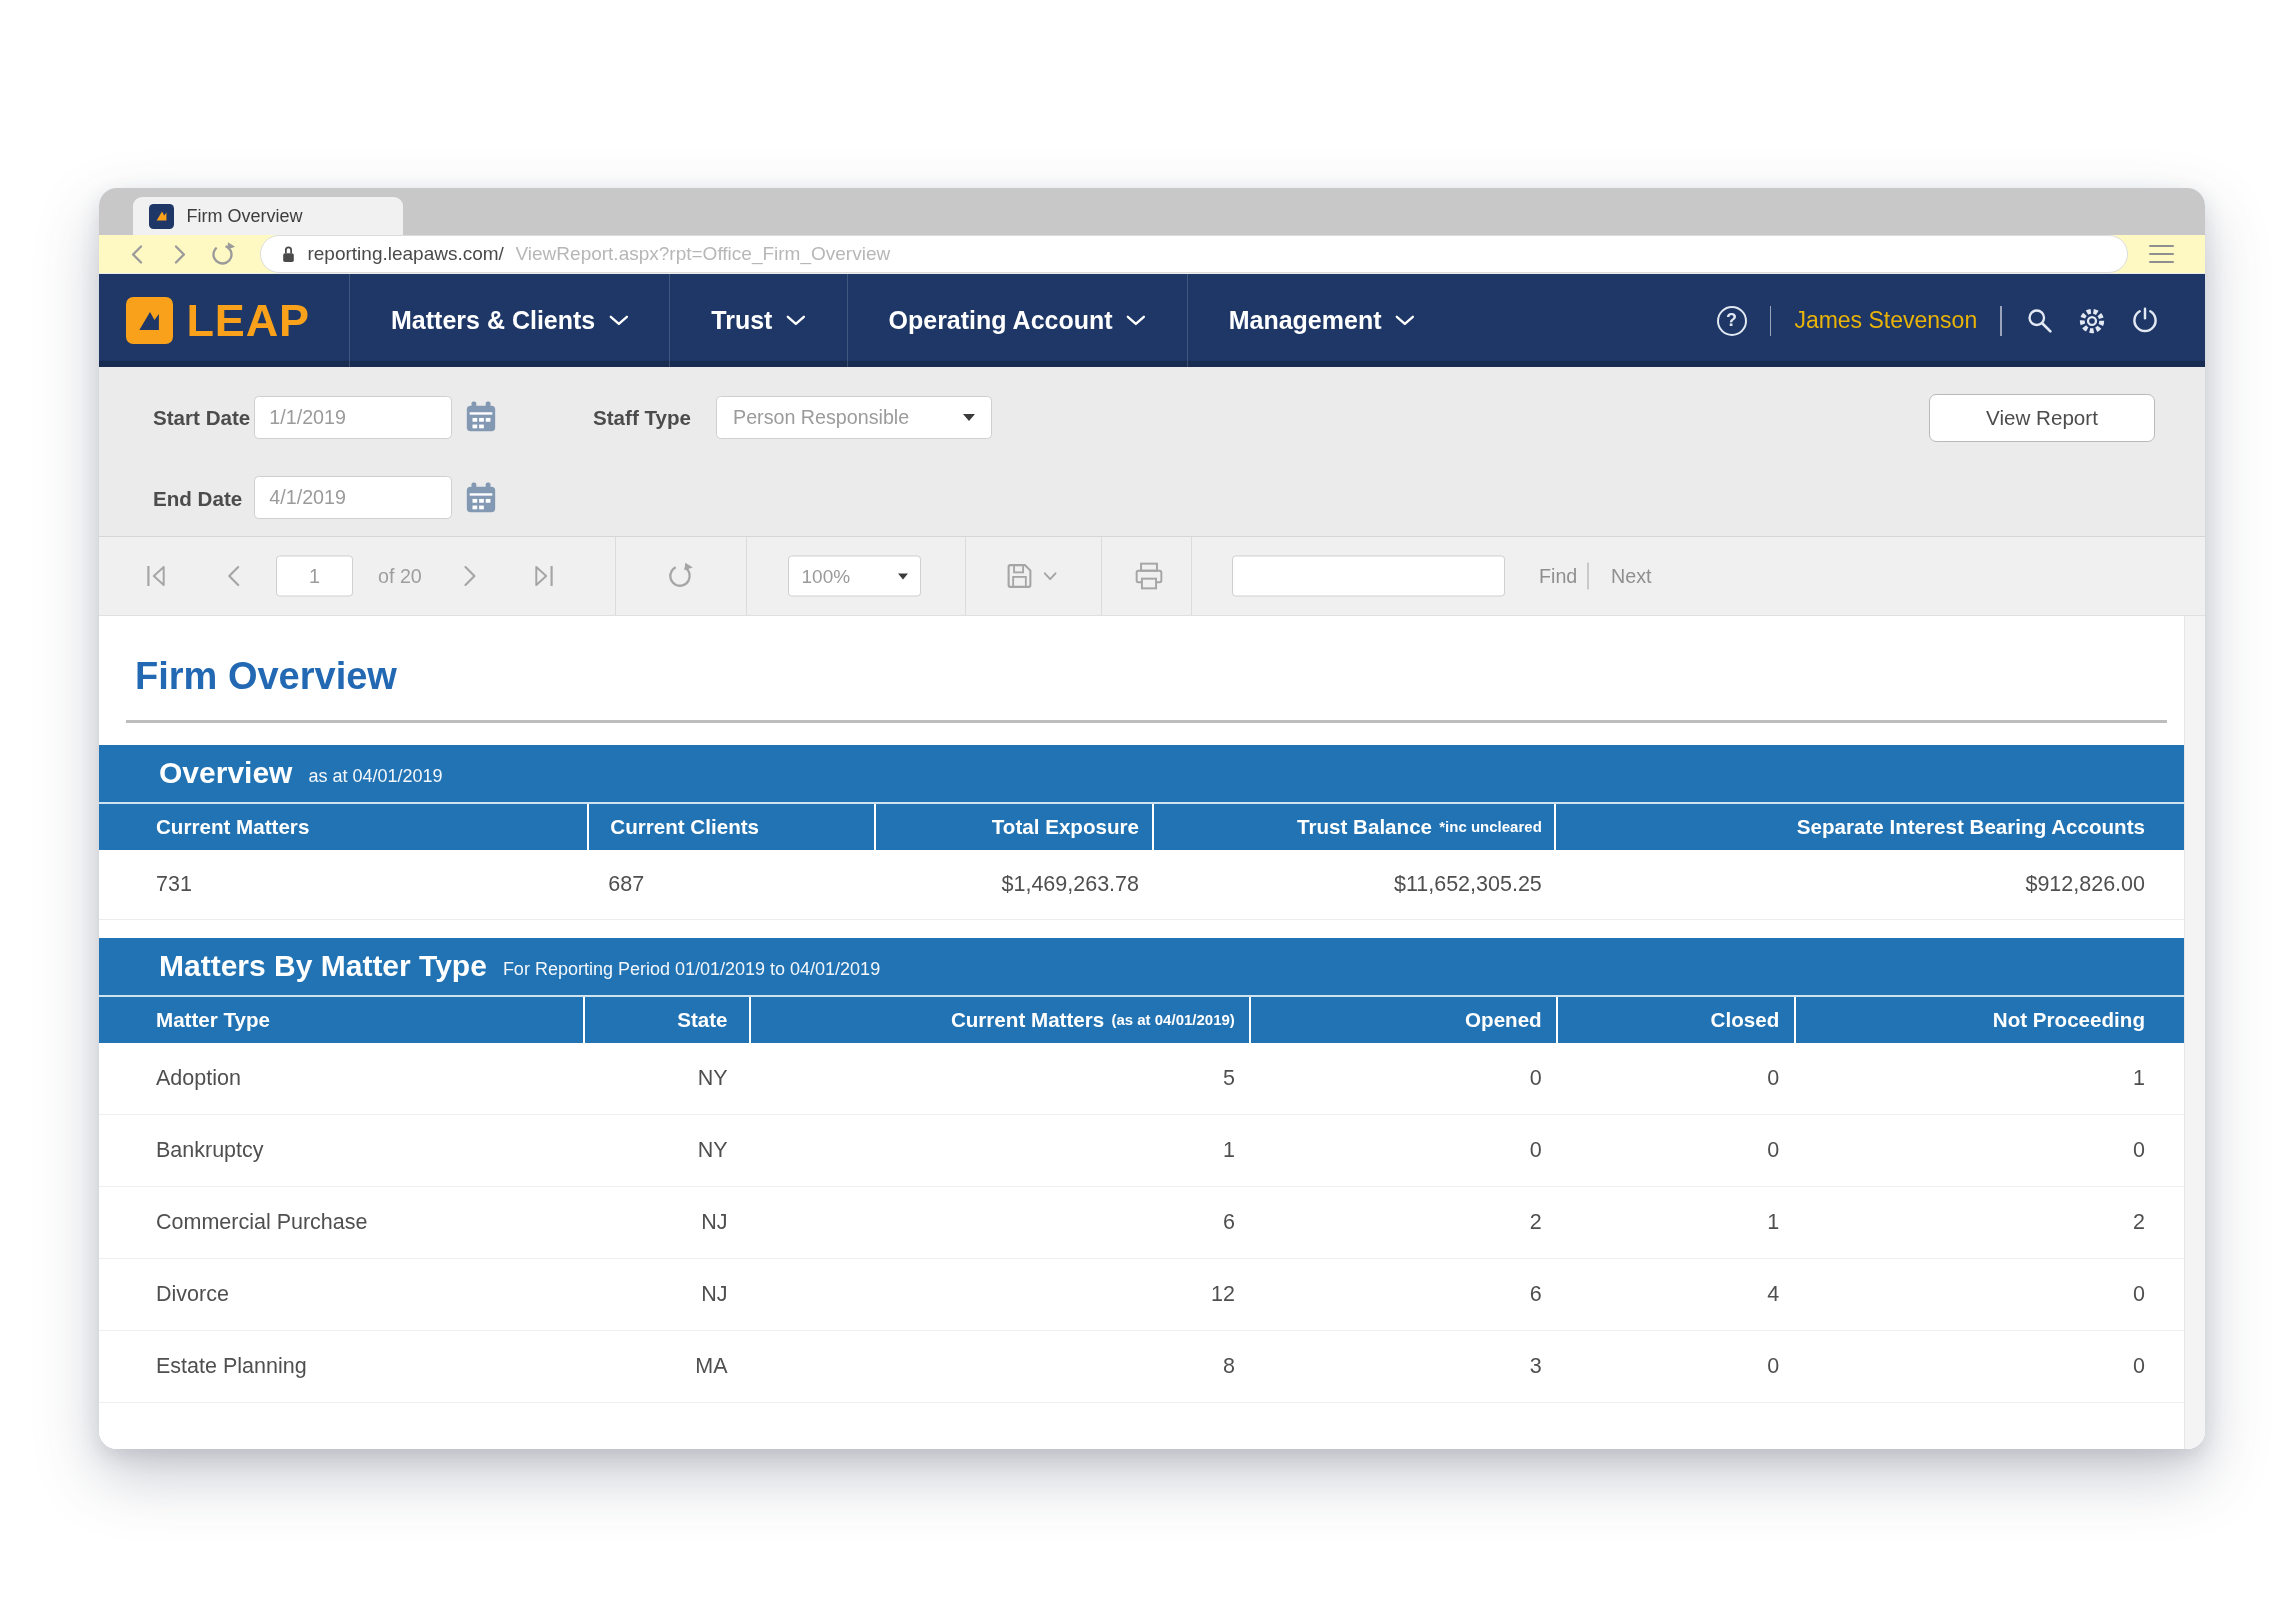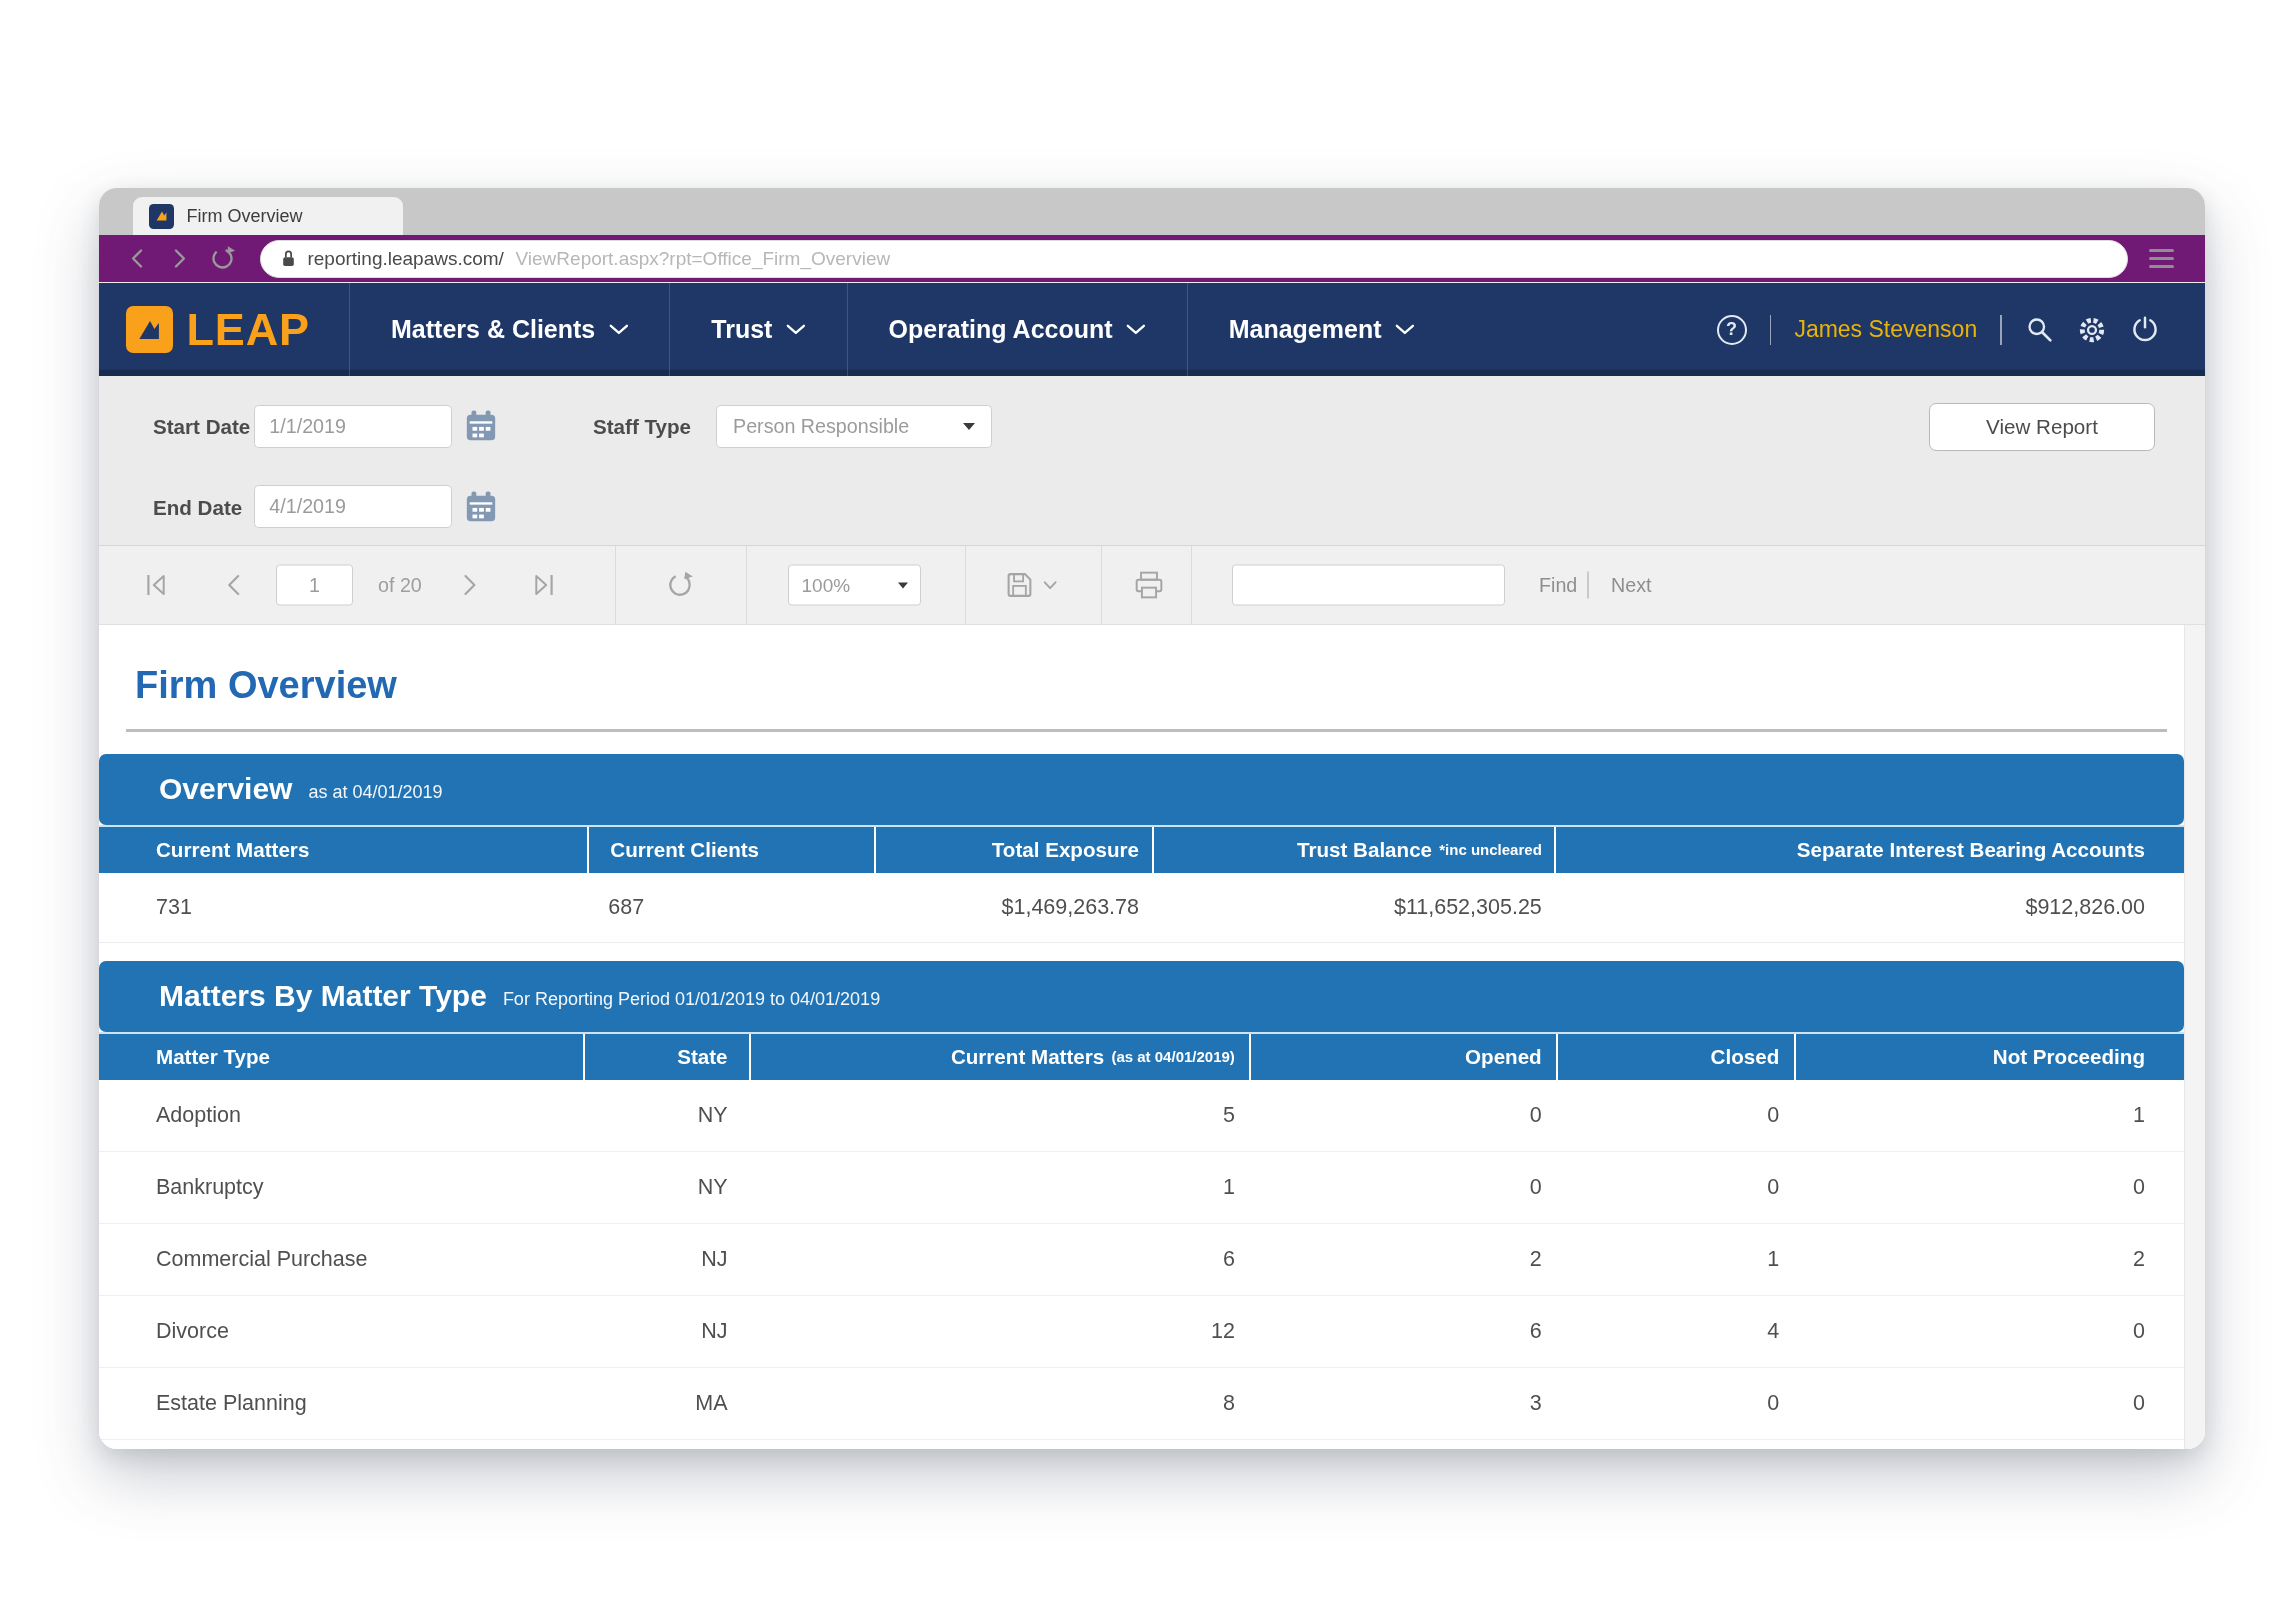--- a/index.html
+++ b/index.html
@@ -21,21 +21,21 @@
   
   .tabstrip{ height:47px; background:#c8c8c8; position:relative; flex:none; }
   .tab{
     position:absolute; left:34px; bottom:0; width:270px; height:38px;
     background:#f1f1f1; border-radius:9px 9px 0 0;
     display:flex; align-items:center; gap:12.5px; padding:0 16px;
   }
   .tab-favicon{ width:25px; height:25px; background:var(--navy); border-radius:4.5px;
     display:flex; align-items:center; justify-content:center; flex:none; }
   .tab-title{ font-size:18px; color:#3d3d3d; white-space:nowrap; overflow:hidden; }
-  .urlrow{ height:48px; background:#701a75; display:flex; align-items:center;
+  .urlrow{ height:39px; background:#fef9c3; display:flex; align-items:center;
     padding:0 27px 0 23px; flex:none; border-bottom:0.9px solid #ececec; }
   .nav-btn{ width:30px; height:30px; display:flex; align-items:center; justify-content:center; margin-right:12.5px; }
   .url-pill{ flex:1; height:38px; border:1.8px solid #dcdcdc; border-radius:19.7px; background:#fff;
     display:flex; align-items:center; gap:11.6px; padding:0 19.7px; margin:0 18px 0 10.7px; min-width:0; }
   .url-host{ font-size:19px; color:#4a4a4a; white-space:nowrap; }
   .url-path{ font-size:19px; color:#b7b7b7; white-space:nowrap; overflow:hidden; }
   .hamburger{ display:flex; flex-direction:column; gap:5.4px; padding:3.6px; }
   .hamburger span{ width:25px; height:2.7px; background:#8f8f8f; border-radius:1.8px; }
   
   .navbar{ height:93px; background:var(--navy); color:#fff; display:flex; align-items:stretch;
@@ -84,22 +84,22 @@
     font-family:"Liberation Sans",sans-serif; }
   .find-link{ font-size:19.7px; color:#8f8f8f; }
   .find-pipe{ position:absolute; left:1488px; top:50%; transform:translateY(-50%); width:1.8px; height:27px; background:#c9c9c9; }
   
   .report-body{ flex:1; background:#fff; position:relative; overflow:hidden; }
   .vscrollbar{ position:absolute; right:0; top:0; bottom:0; width:21.5px; background:#f4f4f4;
     border-left:0.9px solid #e6e6e6; }
   .report-title{ margin:39px 0 0 36px; font-size:38px; font-weight:bold; color:var(--title-blue); }
   .title-rule{ height:3.6px; background:#bdbdbd; margin:21.5px 38px 21.5px 27px; }
   .rpt{ width:2085px; }
-  .section-band{ height:71px; background:var(--band-blue); color:#fff; display:flex; align-items:center;
-    gap:16px; padding-left:60px;border-radius:7px; }
+  .section-band{ height:57px; background:var(--band-blue); color:#fff; display:flex; align-items:center;
+    gap:16px; padding-left:60px; }
   .band-title{ font-size:30px; font-weight:bold; }
   .band-sub{ font-size:18px; opacity:.95; position:relative; top:3.6px; }
   .header-row{ display:flex; background:var(--band-blue); border-top:2.7px solid #cfe2f0; height:48px;
     align-items:flex-start; color:#fff; font-weight:bold; font-size:20.6px; }
   .header-row > div{ height:100%; display:flex; align-items:center; }
   .header-row > div + div{ border-left:2.7px solid #ffffff; }
   .data-row{ display:flex; align-items:center; height:70px; font-size:21.5px; color:#4f4f4f;
     border-bottom:1.8px solid #ececec; background:#fff; }
   .mt .data-row{ height:72px; border-bottom-color:#efefef; }
   .al{ justify-content:flex-start; text-align:left; }

